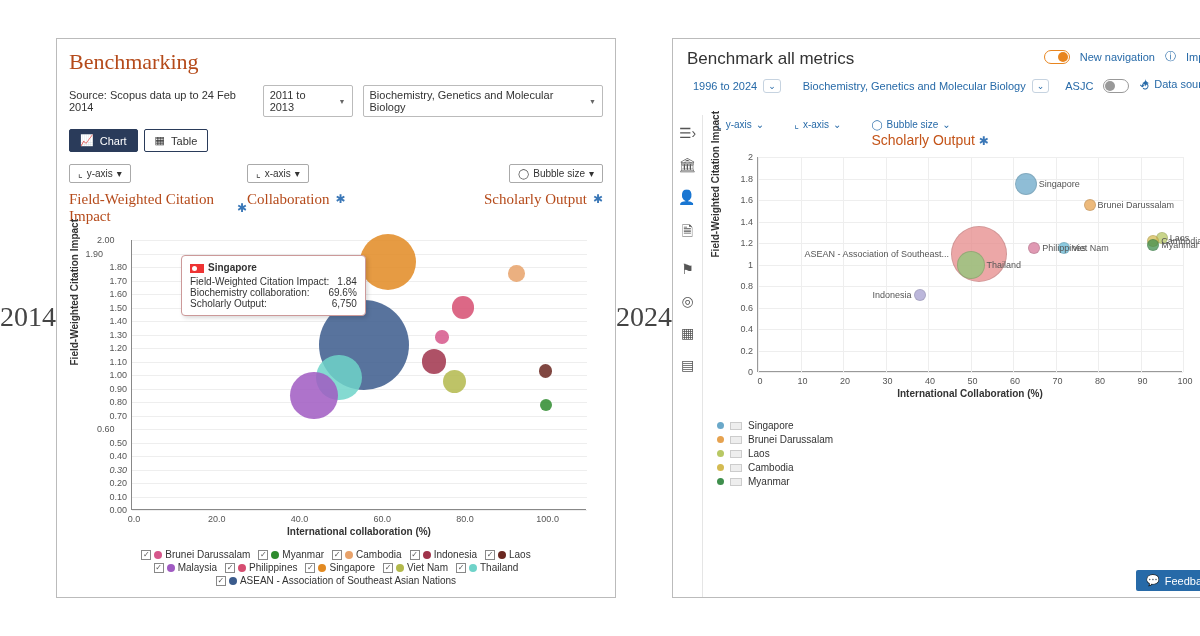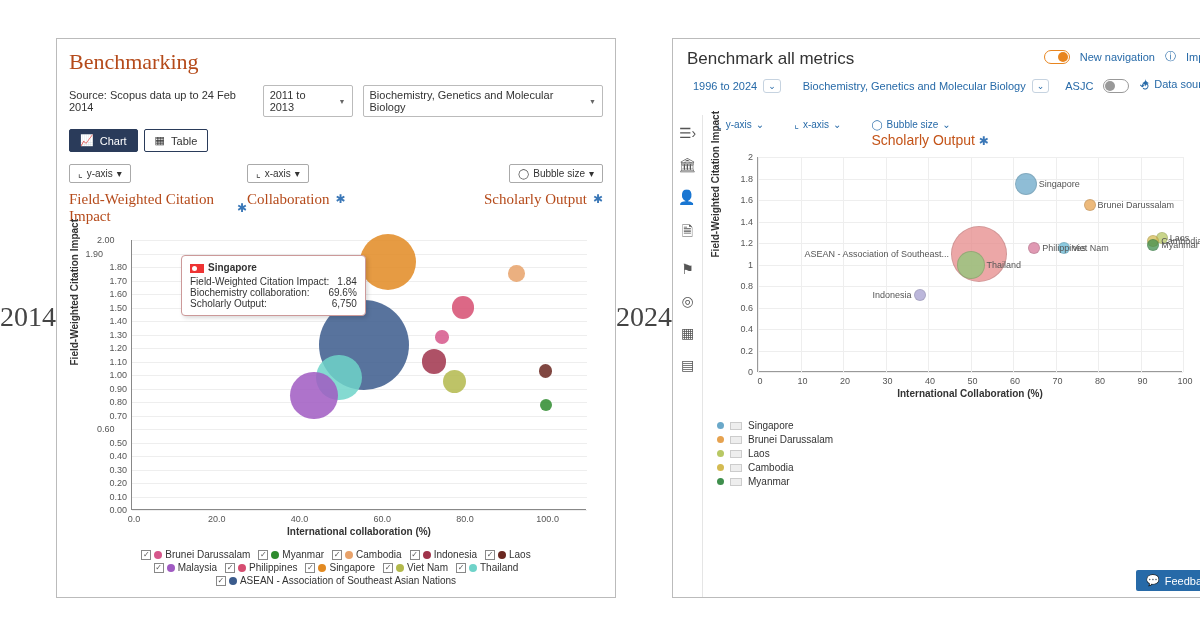--- a/index.html
+++ b/index.html
@@ -131,21 +131,21 @@
       <div class="chart14">
         <div class="yaxis-lbl">Field-Weighted Citation Impact</div>
         <div class="plot" id="plot14">
             <div style="position: absolute; left: 0px; width: 455px; top: 270px; border-top: 1px solid rgb(238, 238, 238);"></div>
             <div class="tick" style="right: 459px; top: 265px; text-align: right; width: 30px;">0.00</div>
             <div style="position: absolute; left: 0px; width: 455px; top: 256.5px; border-top: 1px solid rgb(238, 238, 238);"></div>
             <div class="tick" style="right: 459px; top: 251.5px; text-align: right; width: 30px;">0.10</div>
             <div style="position: absolute; left: 0px; width: 455px; top: 243px; border-top: 1px solid rgb(238, 238, 238);"></div>
             <div class="tick" style="right: 459px; top: 238px; text-align: right; width: 30px;">0.20</div>
             <div style="position: absolute; left: 0px; width: 455px; top: 229.5px; border-top: 1px solid rgb(238, 238, 238);"></div>
-            <div class="tick" style="right: 459px; top: 224.5px; text-align: right; width: 30px;">0.30</div>
+            <div class="tick" style="right: 459px; top: 224.5px; text-align: right; width: 30px; font-style: italic;">0.30</div>
             <div style="position: absolute; left: 0px; width: 455px; top: 216px; border-top: 1px solid rgb(238, 238, 238);"></div>
             <div class="tick" style="right: 459px; top: 211px; text-align: right; width: 30px;">0.40</div>
             <div style="position: absolute; left: 0px; width: 455px; top: 202.5px; border-top: 1px solid rgb(238, 238, 238);"></div>
             <div class="tick" style="right: 459px; top: 197.5px; text-align: right; width: 30px;">0.50</div>
             <div style="position: absolute; left: 0px; width: 455px; top: 189px; border-top: 1px solid rgb(238, 238, 238);"></div>
             <div class="tick" style="right: 459px; top: 184px; text-align: left; width: 30px;">0.60</div>
             <div style="position: absolute; left: 0px; width: 455px; top: 175.5px; border-top: 1px solid rgb(238, 238, 238);"></div>
             <div class="tick" style="right: 459px; top: 170.5px; text-align: right; width: 30px;">0.70</div>
             <div style="position: absolute; left: 0px; width: 455px; top: 162px; border-top: 1px solid rgb(238, 238, 238);"></div>
             <div class="tick" style="right: 459px; top: 157px; text-align: right; width: 30px;">0.80</div>

